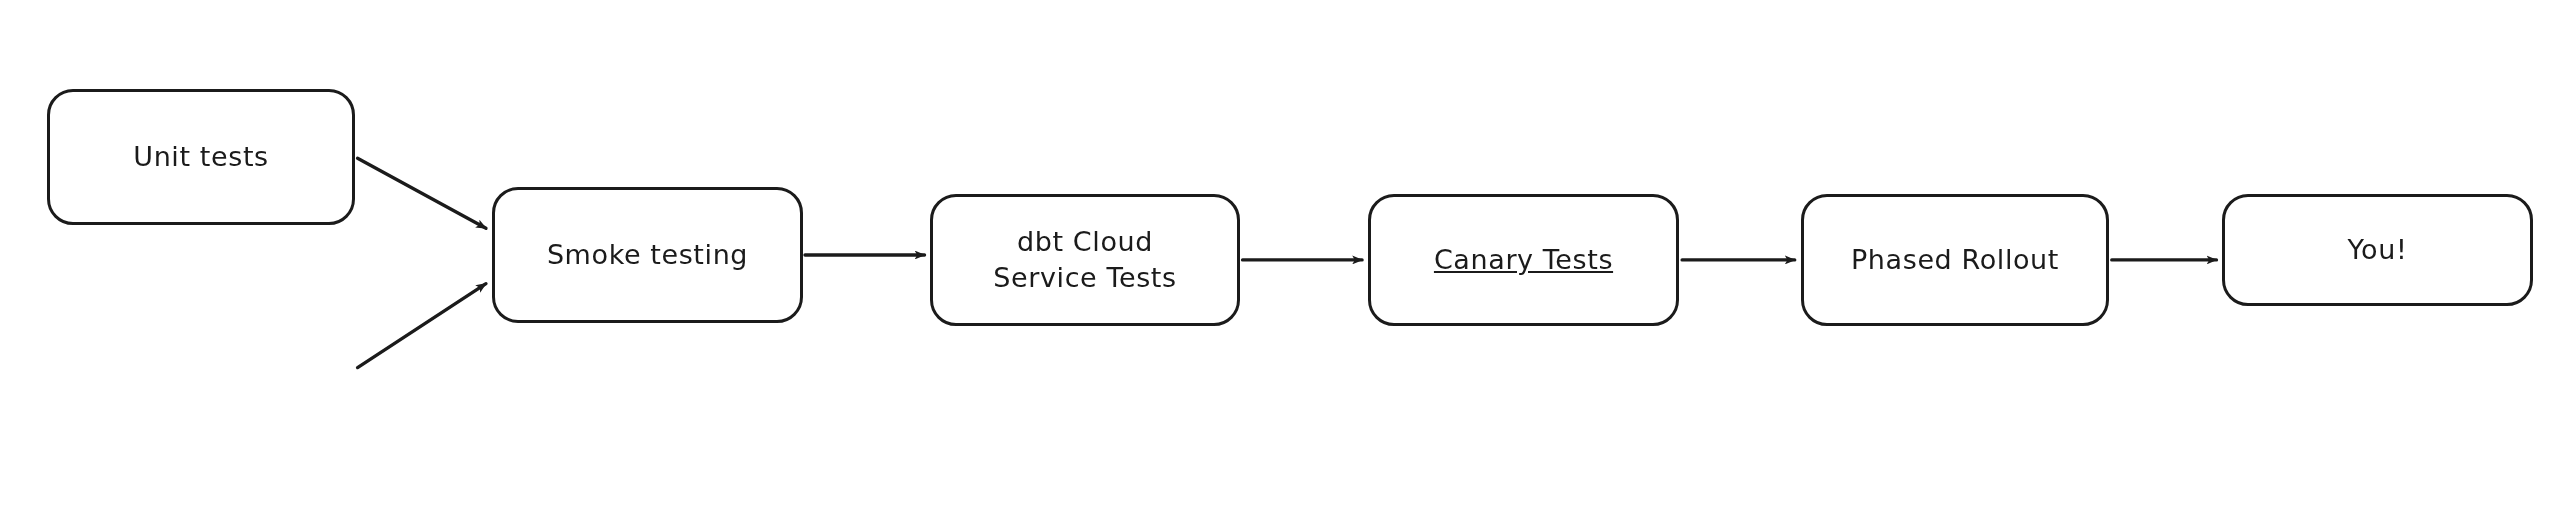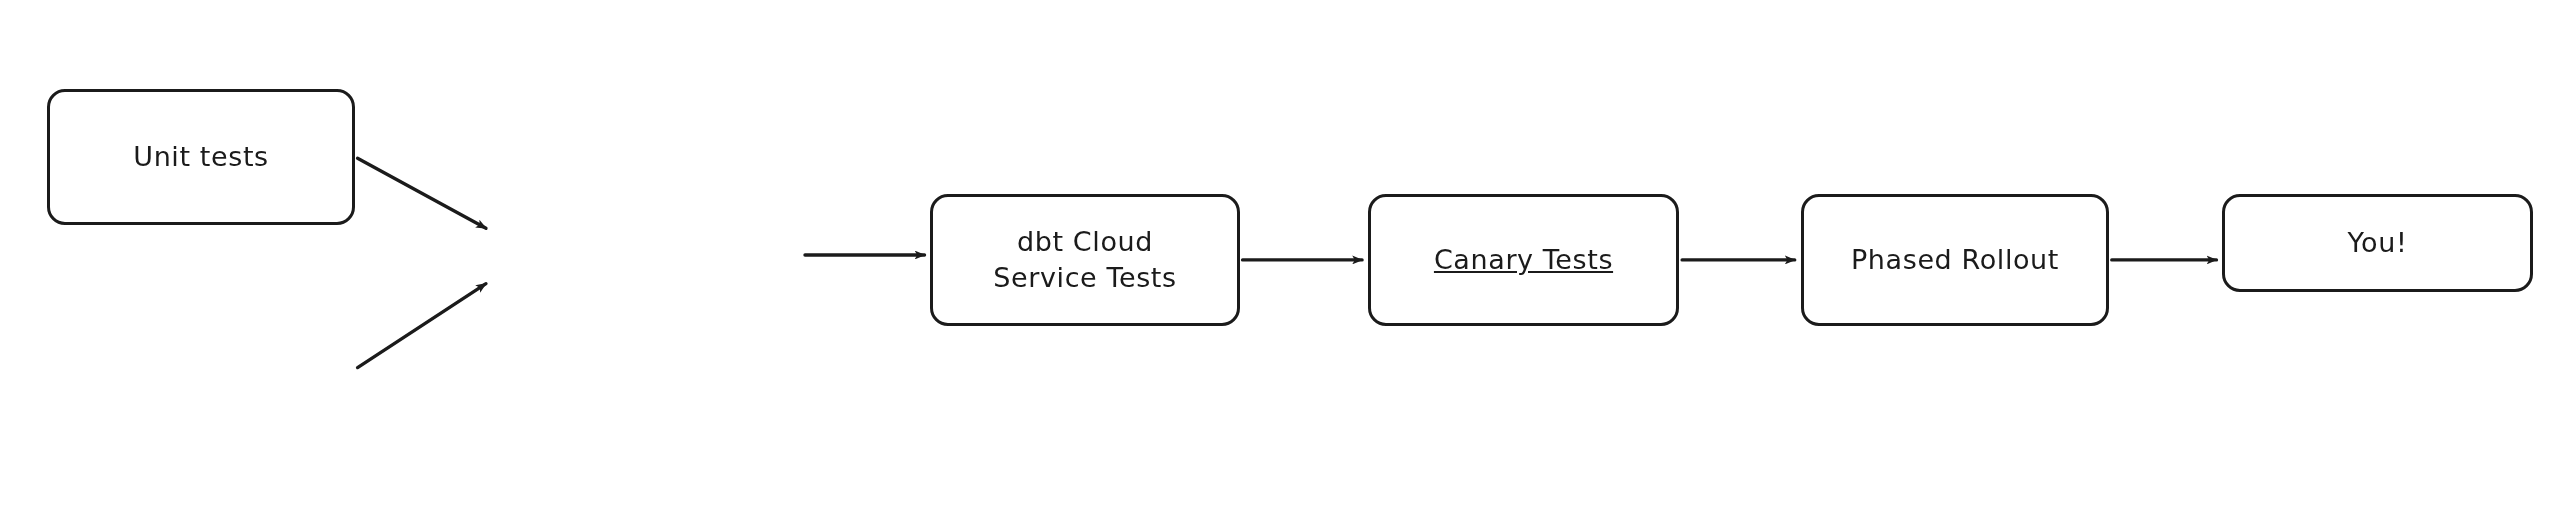--- a/index.html
+++ b/index.html
@@ -13,21 +13,21 @@
     height: 510px;
     background: #ffffff;
     overflow: hidden;
     font-family: "DejaVu Sans", sans-serif;
   }
   .node {
     position: absolute;
     box-sizing: border-box;
     background: #ffffff;
     border: 3px solid #1b1b1b;
-    border-radius: 18px;
+    border-radius: 26px;
     display: flex;
     align-items: center;
     justify-content: center;
     text-align: center;
     color: #1b1b1b;
   }
   .node-label {
     font-size: 27px;
     line-height: 1.32;
     letter-spacing: 0.6px;
@@ -63,32 +63,35 @@
         <path d="M 1703,263 L 1817,263" marker-end="url(#arrowhead)"></path>
         <path d="M 2138,263 L 2244,263" marker-end="url(#arrowhead)"></path>
       </g>
   </svg>
 
   <div class="node" style="left: 47px; top: 89px; width: 308px; height: 136px; background: rgb(255, 255, 255); border-color: rgb(27, 27, 27); color: rgb(27, 27, 27);">
     <span class="node-label">Unit tests</span>
   </div>
 
 
+  <div class="node" style="left: 492px; top: 187px; width: 311px; height: 136px; background: rgb(255, 255, 255); border-color: rgb(27, 27, 27); color: rgb(27, 27, 27);">
+    <span class="node-label">Smoke testing</span>
+  </div>
 
   <div class="node" style="left: 930px; top: 194px; width: 310px; height: 132px; background: rgb(255, 255, 255); border-color: rgb(27, 27, 27); color: rgb(27, 27, 27);">
     <span class="node-label">dbt Cloud
 Service Tests</span>
   </div>
 
   <div class="node" style="left: 1368px; top: 194px; width: 311px; height: 132px; background: rgb(255, 255, 255); border-color: rgb(27, 27, 27); color: rgb(27, 27, 27); text-decoration: underline;">
     <span class="node-label">Canary Tests</span>
   </div>
 
   <div class="node" style="left: 1801px; top: 194px; width: 308px; height: 132px; background: rgb(255, 255, 255); border-color: rgb(27, 27, 27); color: rgb(27, 27, 27);">
     <span class="node-label">Phased Rollout</span>
   </div>
 
-  <div class="node" style="left: 2222px; top: 194px; width: 311px; height: 98px; background: rgb(255, 255, 255); border-color: rgb(27, 27, 27); color: rgb(27, 27, 27);">
+  <div class="node" style="left: 2222px; top: 194px; width: 311px; height: 112px; background: rgb(255, 255, 255); border-color: rgb(27, 27, 27); color: rgb(27, 27, 27);">
     <span class="node-label">You!</span>
   </div>
 
 </div>
 
 
 </body></html>

